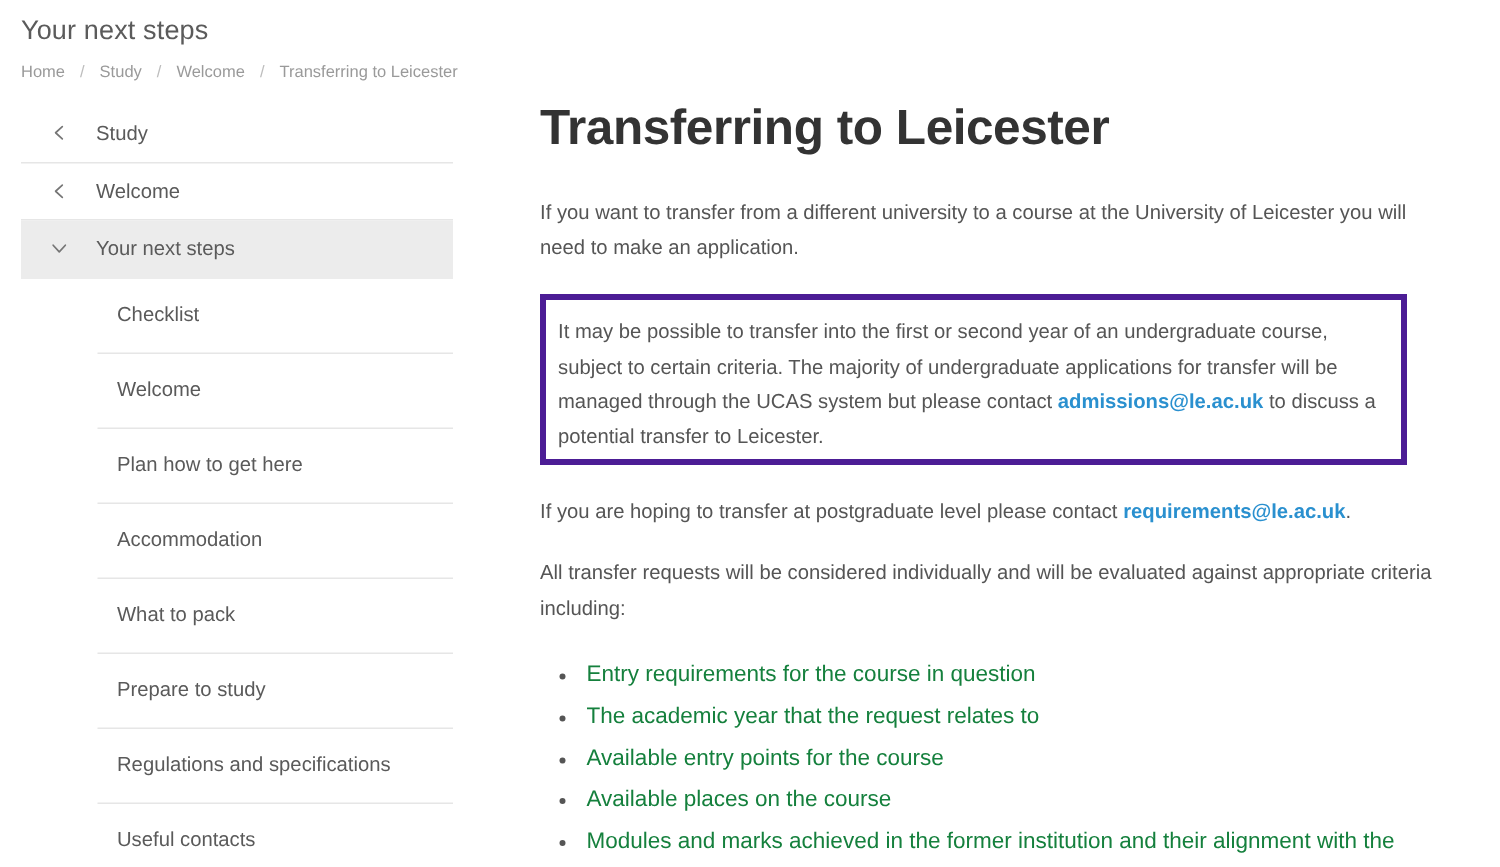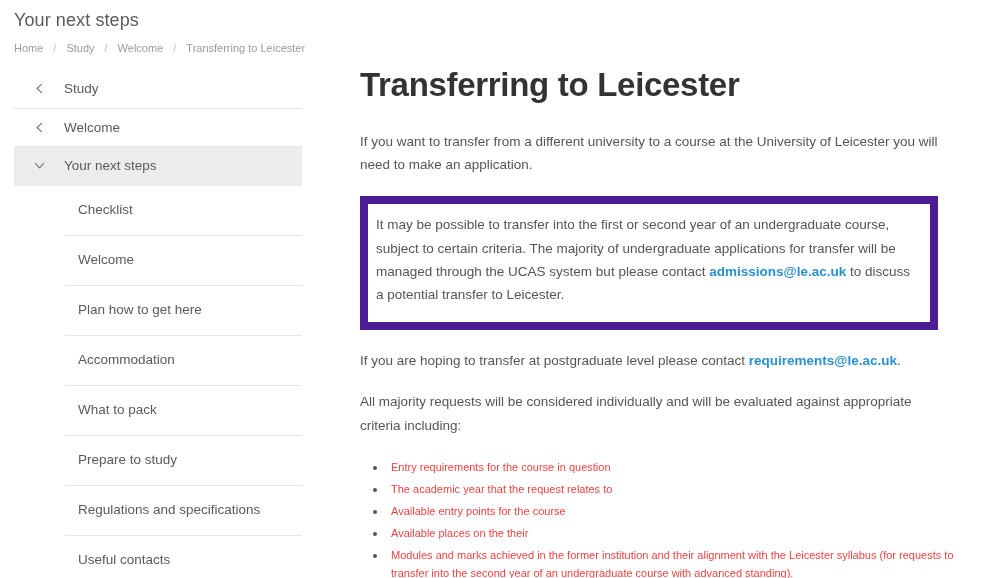--- a/index.html
+++ b/index.html
@@ -147,41 +147,41 @@
   }
   .content p.tight { margin-bottom: 18px; }
 
   a.mail-link {
     color: #2a90cf;
     font-weight: 700;
     text-decoration: none;
   }
 
   .callout {
-    border: 8px solid #4c1d95;
-    padding: 9px 11px 16px 8px;
+    border: 4px solid #4c1d95;
+    padding: 9px 11px 4px 8px;
     margin: 0 0 19px 0;
     max-width: 578px;
   }
   .callout p {
     margin: 0;
     font-size: 13.5px;
     line-height: 1.72;
     color: #555555;
   }
 
   .criteria-list {
     margin: 0;
     padding-left: 27px;
     list-style: disc;
   }
   .criteria-list li {
-    font-size: 11px;
+    font-size: 15px;
     line-height: 1.72;
-    color: #ef4444;
+    color: #15803d;
     margin: 0 0 2px 0;
     padding-left: 4px;
   }
   .criteria-list li::marker {
     color: #555555;
     font-size: 12px;
   }
 </style>
 </head>
 <body>
@@ -267,23 +267,23 @@
     <div class="callout">
       <p>
         <span>It may be possible to transfer into the first or second year of an undergraduate course, subject to certain criteria. The majority of undergraduate applications for transfer will be managed through the UCAS system but please contact </span><a class="mail-link" href="#">admissions@le.ac.uk</a><span> to discuss a potential transfer to Leicester.</span>
       </p>
     </div>
 
     <p class="tight">
       <span>If you are hoping to transfer at postgraduate level please contact </span><a class="mail-link" href="#">requirements@le.ac.uk</a><span>.</span>
     </p>
 
-    <p>All majority requests will be considered individually and will be evaluated against appropriate criteria including:</p>
+    <p>All transfer requests will be considered individually and will be evaluated against appropriate criteria including:</p>
 
     <ul class="criteria-list" id="criteria-list">
         <li>Entry requirements for the course in question</li>
         <li>The academic year that the request relates to</li>
         <li>Available entry points for the course</li>
-        <li>Available places on the their</li>
+        <li>Available places on the course</li>
         <li>Modules and marks achieved in the former institution and their alignment with the Leicester syllabus (for requests to transfer into the second year of an undergraduate course with advanced standing).</li>
       </ul>
   </main>
 </div>
 
 </body></html>

